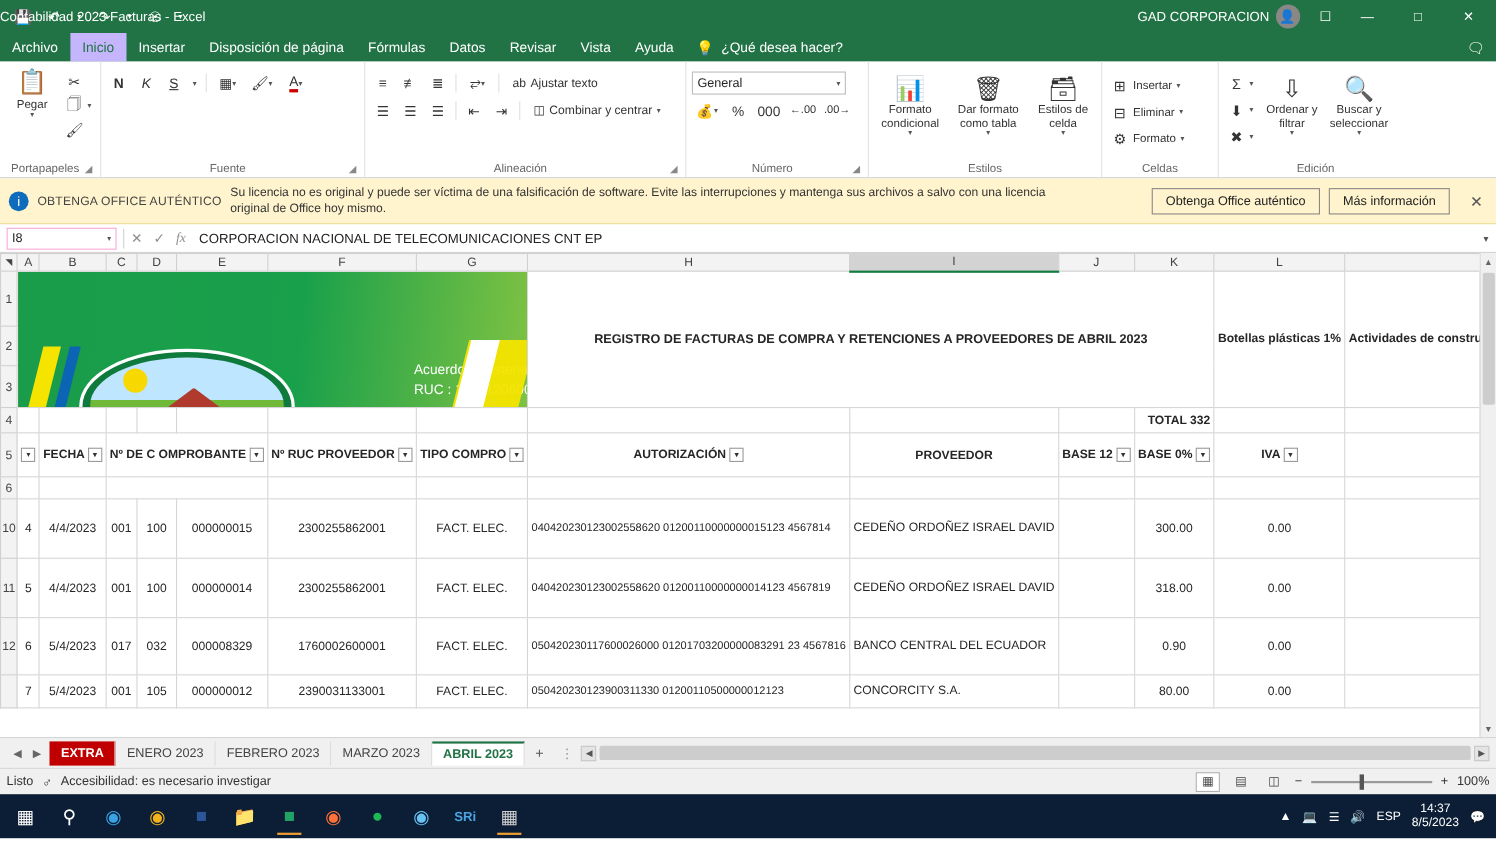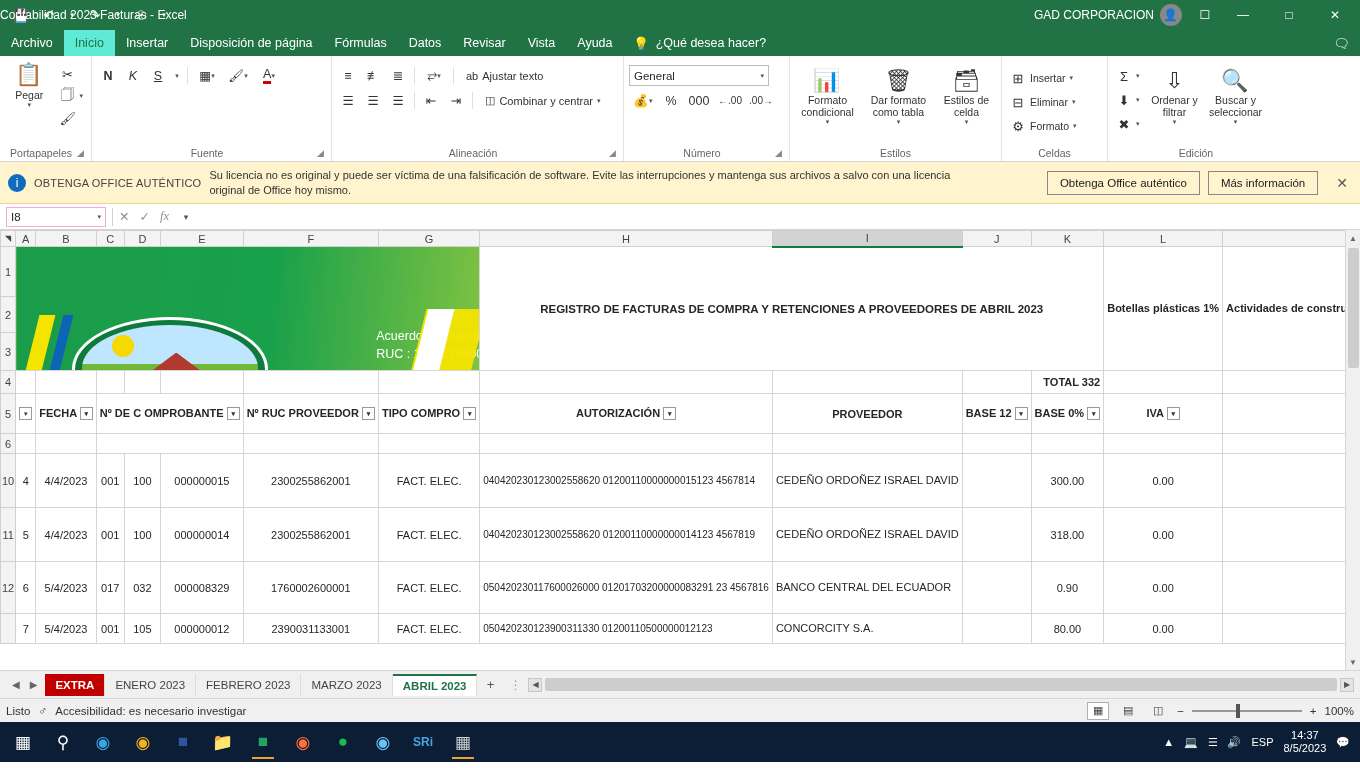--- a/index.html
+++ b/index.html
@@ -36,21 +36,21 @@
   .ribbon-ctl { width:30px; height:30px; display:flex; align-items:center; justify-content:center; }
 
   
   .tabbar {
     height:26px; background:#217346; display:flex; align-items:stretch;
     font-size:12.5px; color:#fff; position:relative;
   }
   .tab {
     padding:0 11px; display:flex; align-items:center; white-space:nowrap;
   }
-  .tab.active { background:#5eead4; color:#217346; font-weight:normal; }
+  .tab.active { background:#c4b5fd; color:#217346; font-weight:normal; }
   .tell-me { display:flex; align-items:center; gap:6px; padding:0 10px; color:#fff; }
   .bulb { font-size:13px; }
   .tabbar-right { margin-left:auto; display:flex; align-items:center; padding-right:10px; }
 
   
   .ribbon {
     height:106px; background:#fff; border-bottom:1px solid #d4d4d4;
     display:flex; align-items:stretch; position:relative;
   }
   .rgroup { display:flex; flex-direction:column; position:relative; padding:3px 5px 0 5px; border-right:1px solid #e3e3e3; }
@@ -449,20 +449,21 @@
   <div class="namebox">
     <span>I8</span>
     <span class="chev">▾</span>
   </div>
   <div class="fb-sep"></div>
   <div class="fb-icons">
     <span>✕</span>
     <span class="ok">✓</span>
     <span class="fx">fx</span>
   </div>
+  <div class="fb-input">CORPORACION NACIONAL DE TELECOMUNICACIONES CNT EP</div>
   <div class="fb-expand">▾</div>
 </div>
 
 <div class="gridwrap">
   <div class="gridmain">
     <table class="sheet">
       <colgroup>
         <col style="width:24px">
         <col style="width:25px">
         <col style="width:61px">

